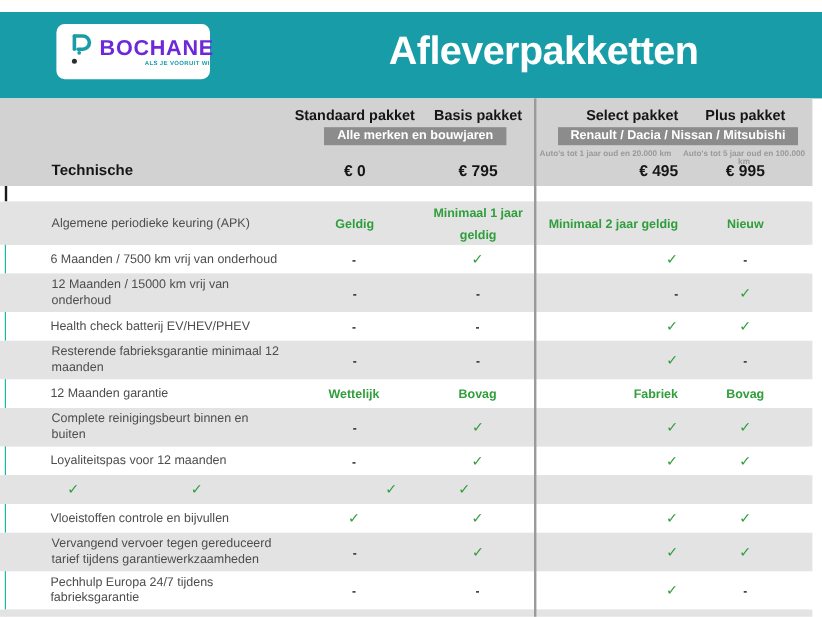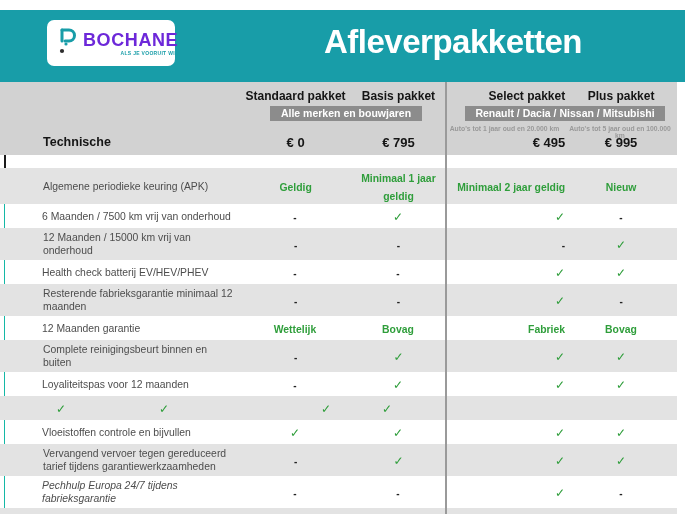--- a/index.html
+++ b/index.html
@@ -186,21 +186,21 @@
         <div class="c4"><span class="check">✓</span></div>
       </div>
       <div class="feature-row gray">
         <div class="feature-label" style="padding: 3px 4px 3px 37px; width: 235px; box-sizing: border-box;">Vervangend vervoer tegen gereduceerd tarief tijdens garantiewerkzaamheden</div>
         <div class="c1"><span class="dash">-</span></div>
         <div class="c2"><span class="check">✓</span></div>
         <div class="c3"><span class="check">✓</span></div>
         <div class="c4"><span class="check">✓</span></div>
       </div>
       <div class="feature-row white">
-        <div class="feature-label" style="padding: 3px 4px 3px 37px; width: 235px; box-sizing: border-box; font-style: italic;">Pechhulp Europa 24/7 tijdens fabrieksgarantie</div>
+        <div class="feature-label" style="padding: 3px 4px 3px 37px; width: 235px; box-sizing: border-box;">Pechhulp Europa 24/7 tijdens fabrieksgarantie</div>
         <div class="c1"><span class="dash">-</span></div>
         <div class="c2"><span class="dash">-</span></div>
         <div class="c3"><span class="check">✓</span></div>
         <div class="c4"><span class="dash">-</span></div>
       </div>
       <div class="feature-row gray">
         <div class="feature-label" style="padding: 3px 4px 3px 37px; width: 235px; box-sizing: border-box;">€ 25,- Brandstof of volle accu</div>
         <div class="c1"></div>
         <div class="c2"></div>
         <div class="c3"></div>

